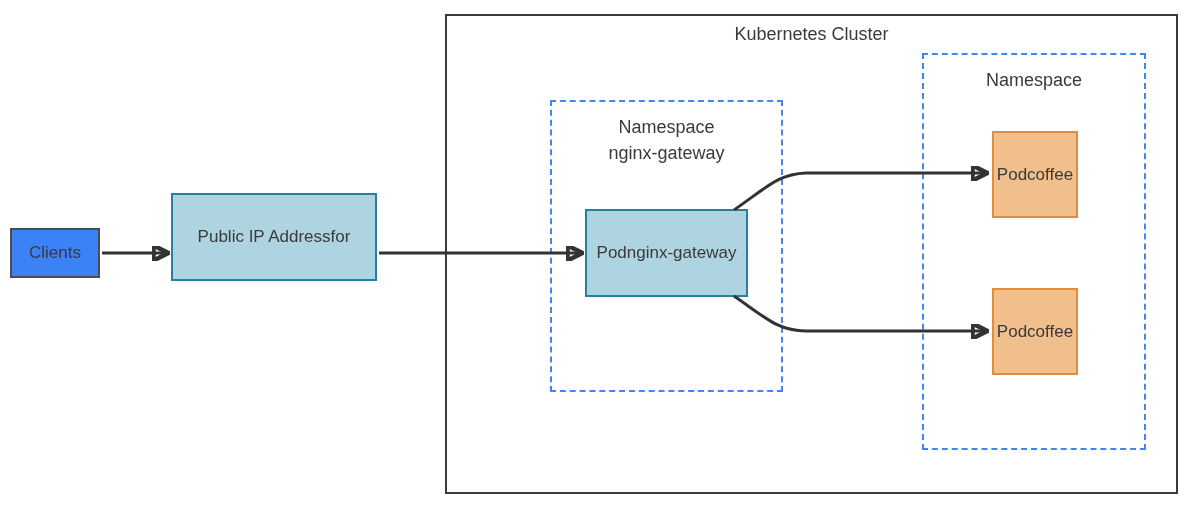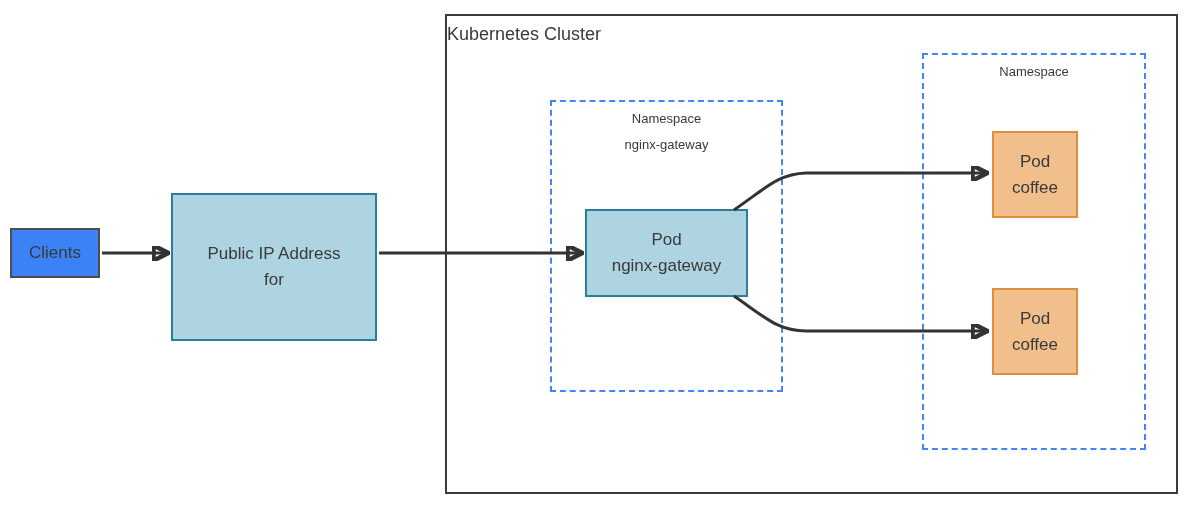--- a/index.html
+++ b/index.html
@@ -11,61 +11,62 @@
   .stage {
     position: relative;
     width: 1188px;
     height: 507px;
     background: #ffffff;
     overflow: hidden;
   }
   .node {
     position: absolute;
     display: flex;
-    flex-direction: column;
+    flex-direction: row;
     align-items: center;
     justify-content: center;
     text-align: center;
     font-size: 17px;
     line-height: 26px;
   }
   .node-clients {
     left: 10px; top: 228px; width: 90px; height: 50px;
     background: #3b82f6;
     border: 2px solid #4d4d4d;
   }
   .node-public-ip {
-    left: 171px; top: 193px; width: 206px; height: 148px;
+    left: 171px; top: 193px; width: 206px; height: 88px;
     background: #aed4e2;
     border: 2px solid #2d7d9c;
   }
   .cluster {
     position: absolute;
     left: 445px; top: 14px; width: 733px; height: 480px;
     border: 2px solid #3a3a3a;
     background: transparent;
   }
   .cluster-title {
     position: absolute;
     top: 5px; left: 0; width: 100%;
+    text-align: center;
     font-size: 18px;
     line-height: 26px;
   }
   .namespace {
     position: absolute;
     border: 2px dashed #4285f4;
     background: transparent;
   }
   .ns-gateway { left: 550px; top: 100px; width: 233px; height: 292px; }
   .ns-default { left: 922px; top: 53px; width: 224px; height: 397px; }
   .ns-label {
     position: absolute;
-    top: 4px; left: 0; width: 100%;
+    top: 12px; left: 0; width: 100%;
     text-align: center;
-    font-size: 13px;
+    font-size: 18px;
     line-height: 26px;
   }
   .node-pod-gateway {
     left: 585px; top: 209px; width: 163px; height: 88px;
     background: #aed4e2;
     border: 2px solid #2d7d9c;
   }
   .node-pod-coffee-top {
     left: 992px; top: 131px; width: 86px; height: 87px;
     background: #f0bf8c;

